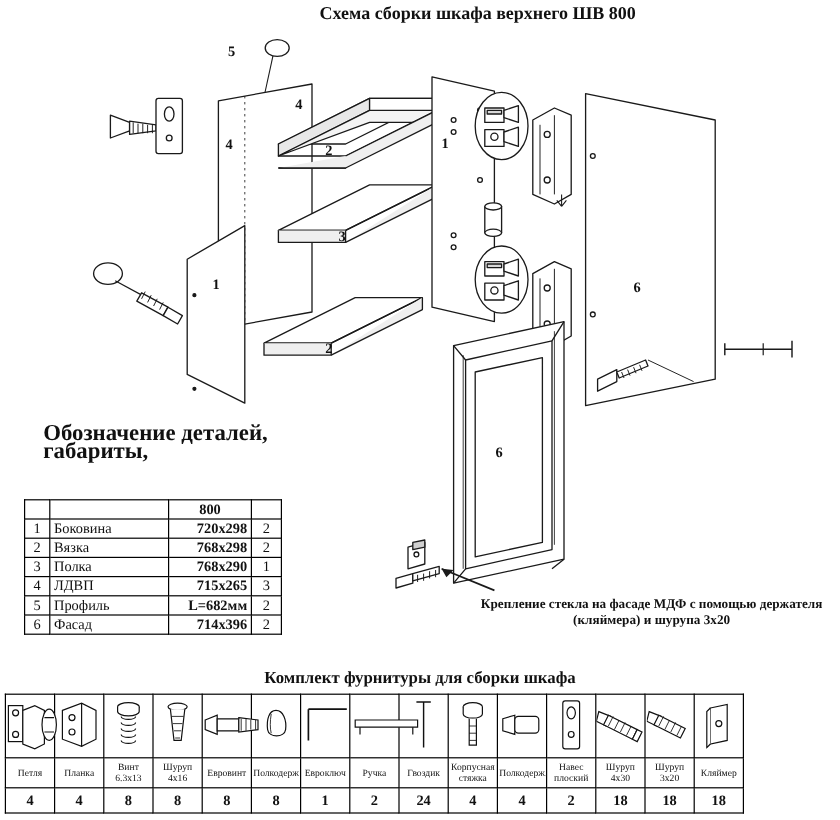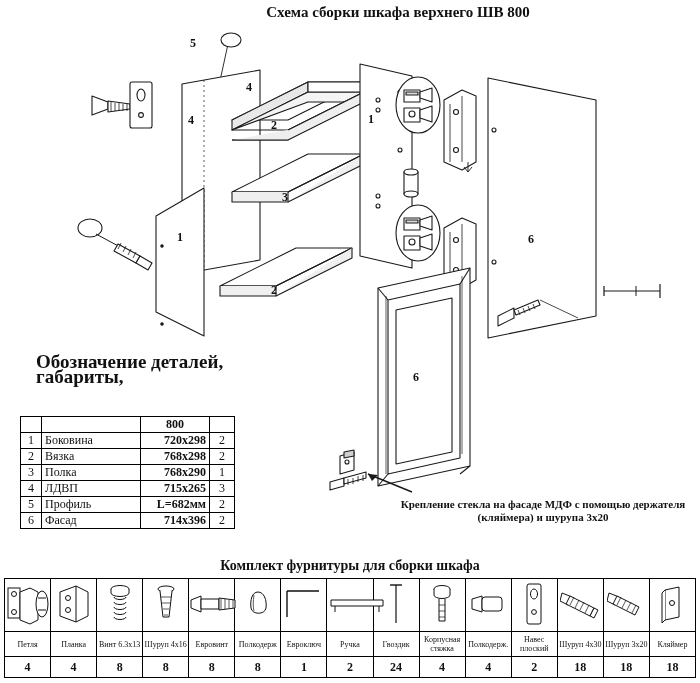--- a/index.html
+++ b/index.html
@@ -37,21 +37,21 @@
   table.parts td.sz{width:62px;text-align:right;font-weight:bold;}
   table.parts td.qt{width:18px;text-align:center;}
   table.parts td.hdr{text-align:center;font-weight:bold;}
   
   .hw-title{
     position:absolute;left:0;top:558px;width:700px;text-align:center;
     font-size:14px;font-weight:bold;
   }
   table.hw{
     position:absolute;left:4px;top:578px;border-collapse:collapse;
-    font-size:8px;width:692px;table-layout:fixed;
+    font-size:8px;width:616px;table-layout:fixed;
   }
   table.hw td{border:1px solid #000;text-align:center;vertical-align:middle;}
   table.hw tr.pic td{height:52px;padding:0;}
   table.hw tr.nm td{height:22px;line-height:9px;font-size:8px;padding:1px;}
   table.hw tr.qty td{height:18px;font-size:12px;font-weight:bold;}
   .note{
     position:absolute;left:398px;top:498px;width:290px;
     font-size:11px;font-weight:bold;line-height:13px;text-align:center;
   }
 </style>

